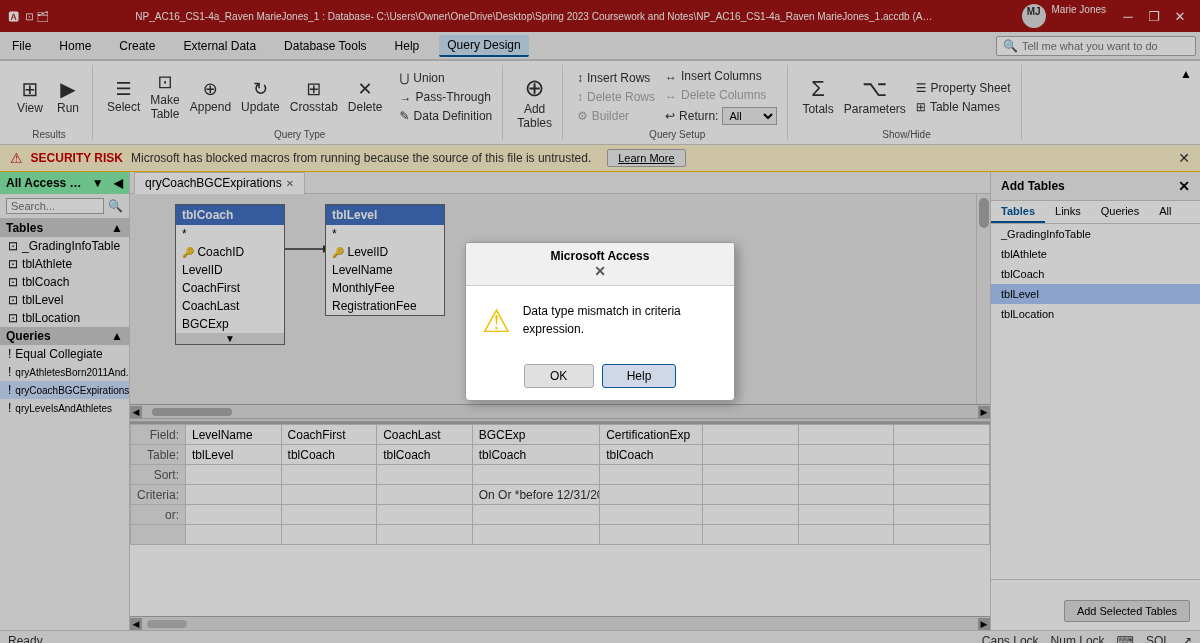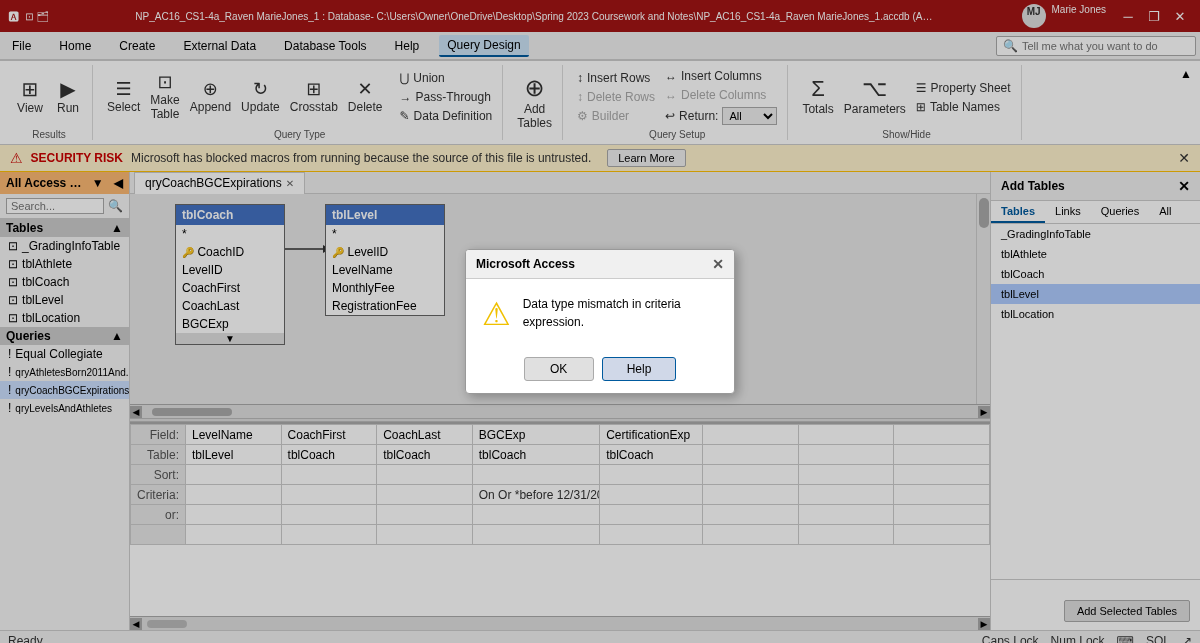--- a/index.html
+++ b/index.html
@@ -102,40 +102,41 @@
     .security-icon { color: #c00; font-size: 14px; }
     .security-label { font-weight: bold; color: #c00; }
     .learn-more-btn {
       background: #f0f0f0;
       border: 1px solid #aaa;
       padding: 2px 10px;
       cursor: pointer;
       border-radius: 2px;
       font-size: 11px;
       margin-left: 8px;
+      text-decoration: underline;
     }
     .security-close { margin-left: auto; cursor: pointer; font-size: 14px; }
 
     
     .main-area {
       display: flex;
       height: calc(643px - 32px - 28px - 77px - 28px - 20px);
     }
 
     
     .nav-pane {
       width: 130px;
       background: #f5f5f5;
       border-right: 1px solid #ccc;
       display: flex;
       flex-direction: column;
       overflow: hidden;
     }
     .nav-header {
-      background: #fdba74;
+      background: #86efac;
       display: flex;
       align-items: center;
       justify-content: space-between;
       padding: 4px 6px;
       font-size: 11px;
       font-weight: bold;
       cursor: pointer;
     }
     .nav-search {
       display: flex;
@@ -356,20 +357,21 @@
     }
     .modal-header {
       background: #f0f0f0;
       border-bottom: 1px solid #ccc;
       padding: 6px 10px;
       display: flex;
       align-items: center;
       justify-content: space-between;
       font-size: 12px;
       font-weight: bold;
+      flex-direction: column;
     }
     .modal-close { cursor: pointer; font-size: 14px; color: #555; }
     .modal-body {
       padding: 16px;
       display: flex;
       align-items: flex-start;
       gap: 12px;
     }
     .modal-icon { font-size: 32px; color: #f0c000; flex-shrink: 0; }
     .modal-text { font-size: 12px; line-height: 1.5; }

